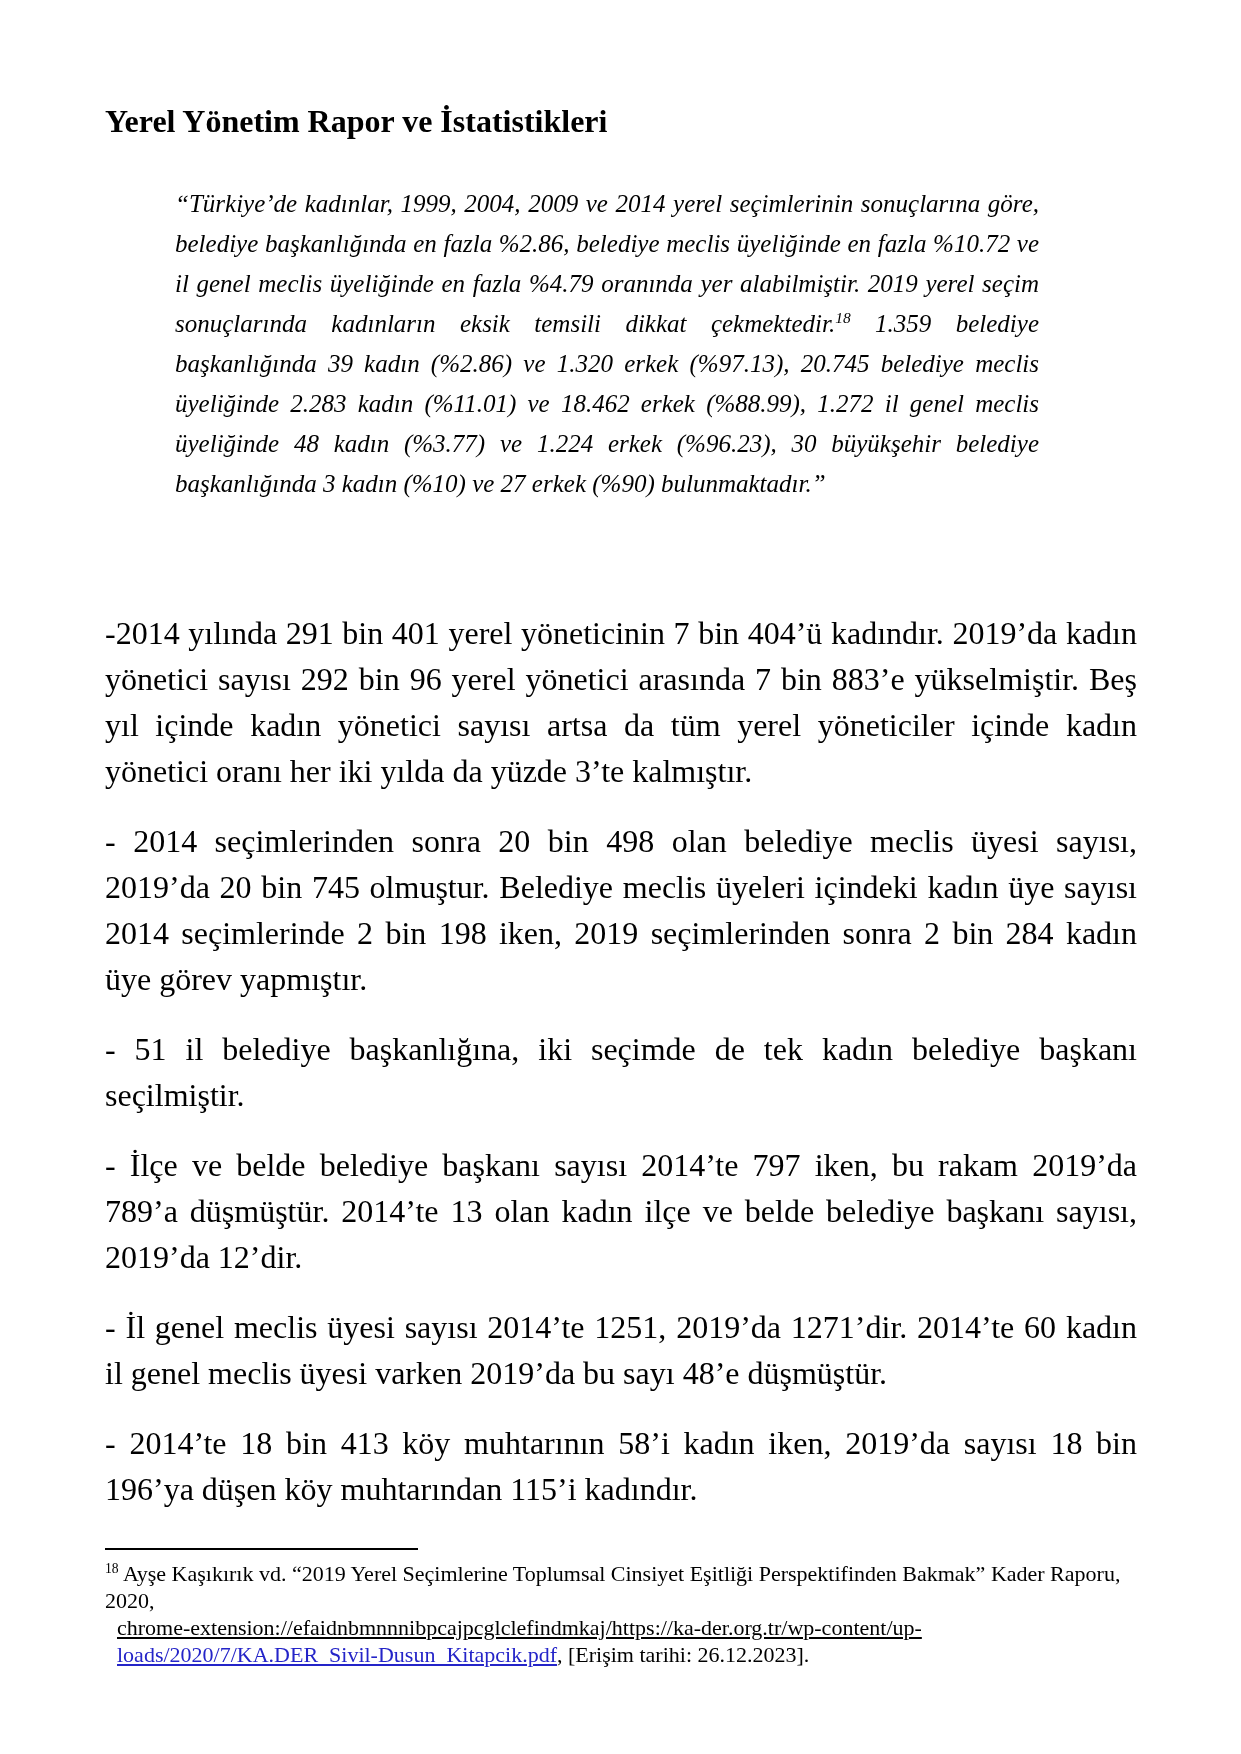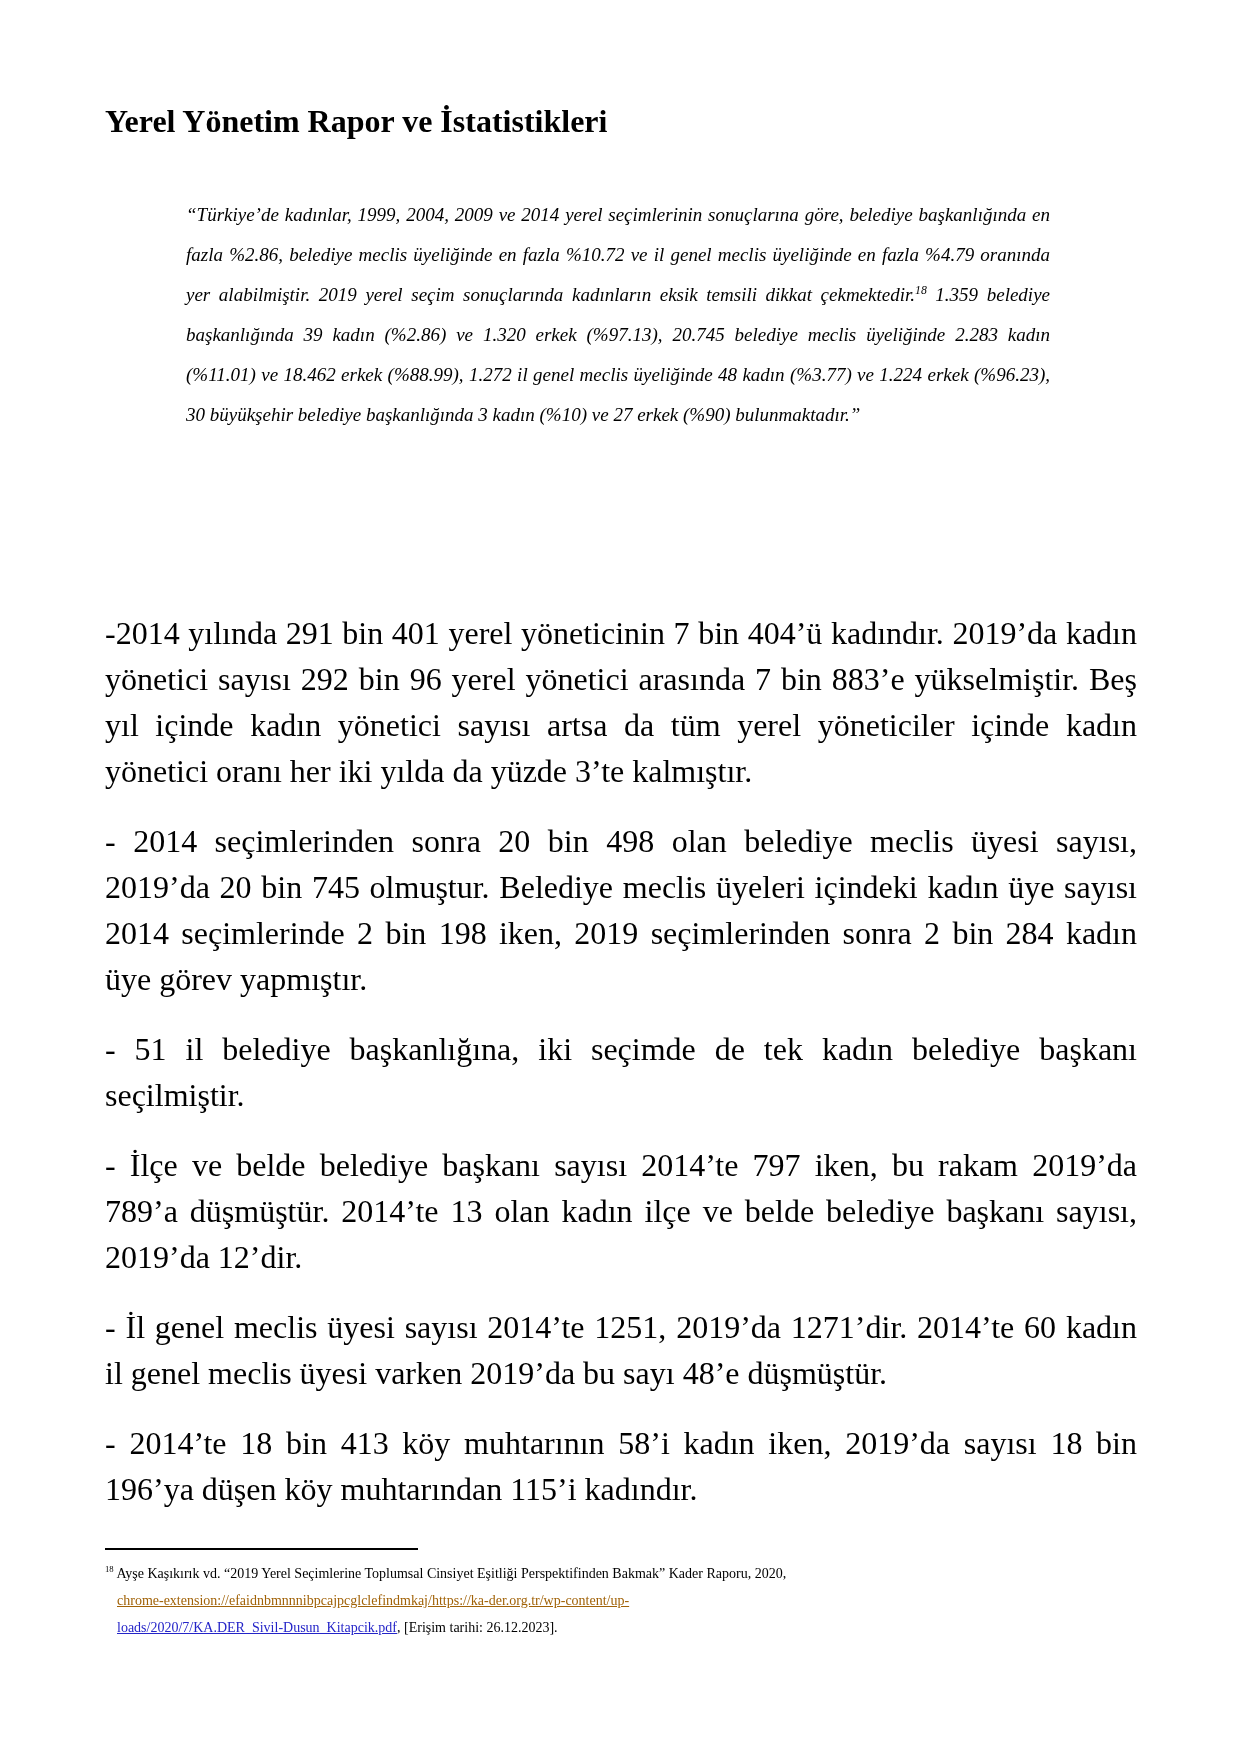--- a/index.html
+++ b/index.html
@@ -19,24 +19,24 @@
     font-size: 32px;
     font-weight: bold;
     margin: 0;
   }
   .quote-block {
     position: absolute;
     top: 184px;
     left: 175px;
     width: 864px;
     font-style: italic;
-    font-size: 19px;
+    font-size: 25px;
     line-height: 40px;
     text-align: justify;
-    margin: 11px;
+    margin: 0;
   }
   .quote-block sup, .footnote sup {
     font-size: 0.62em;
     line-height: 0;
     vertical-align: super;
   }
   .body-text {
     position: absolute;
     top: 610px;
     left: 105px;
@@ -52,21 +52,21 @@
     left: 105px;
     width: 313px;
     height: 0;
     border-top: 2px solid #000000;
   }
   .footnote {
     position: absolute;
     top: 1560px;
     left: 105px;
     width: 1036px;
-    font-size: 14px;
+    font-size: 22px;
     line-height: 27px;
   }
   .fn-line { display: block; }
   .fn-indent { padding-left: 12px; }
   .fn-link {
     text-decoration: underline;
     cursor: pointer;
   }
 </style>
 </head>
@@ -84,17 +84,17 @@
     <p>- 51 il belediye başkanlığına, iki seçimde de tek kadın belediye başkanı seçilmiştir.</p>
     <p>- İlçe ve belde belediye başkanı sayısı 2014’te 797 iken, bu rakam 2019’da 789’a düşmüştür. 2014’te 13 olan kadın ilçe ve belde belediye başkanı sayısı, 2019’da 12’dir.</p>
     <p>- İl genel meclis üyesi sayısı 2014’te 1251, 2019’da 1271’dir. 2014’te 60 kadın il genel meclis üyesi varken 2019’da bu sayı 48’e düşmüştür.</p>
     <p>- 2014’te 18 bin 413 köy muhtarının 58’i kadın iken, 2019’da sayısı 18 bin 196’ya düşen köy muhtarından 115’i kadındır.</p>
   </div>
 
   <div class="footnote-sep"></div>
 
   <div class="footnote">
     <span class="fn-line"><sup>18</sup><span> Ayşe Kaşıkırık vd. “2019 Yerel Seçimlerine Toplumsal Cinsiyet Eşitliği Perspektifinden Bakmak” Kader Raporu, 2020,</span></span>
-    <span class="fn-line fn-indent"><span class="fn-link" style="color: #a16207; margin-top: 36px;">chrome-extension://efaidnbmnnnibpcajpcglclefindmkaj/https://ka-der.org.tr/wp-content/up-</span></span>
+    <span class="fn-line fn-indent"><span class="fn-link" style="color: #000000; margin-top: 36px;">chrome-extension://efaidnbmnnnibpcajpcglclefindmkaj/https://ka-der.org.tr/wp-content/up-</span></span>
     <span class="fn-line fn-indent"><span class="fn-link" style="color: rgb(36, 36, 200);">loads/2020/7/KA.DER_Sivil-Dusun_Kitapcik.pdf</span><span>, [Erişim tarihi: 26.12.2023].</span></span>
   </div>
 
 </div>
 
 </body></html>

